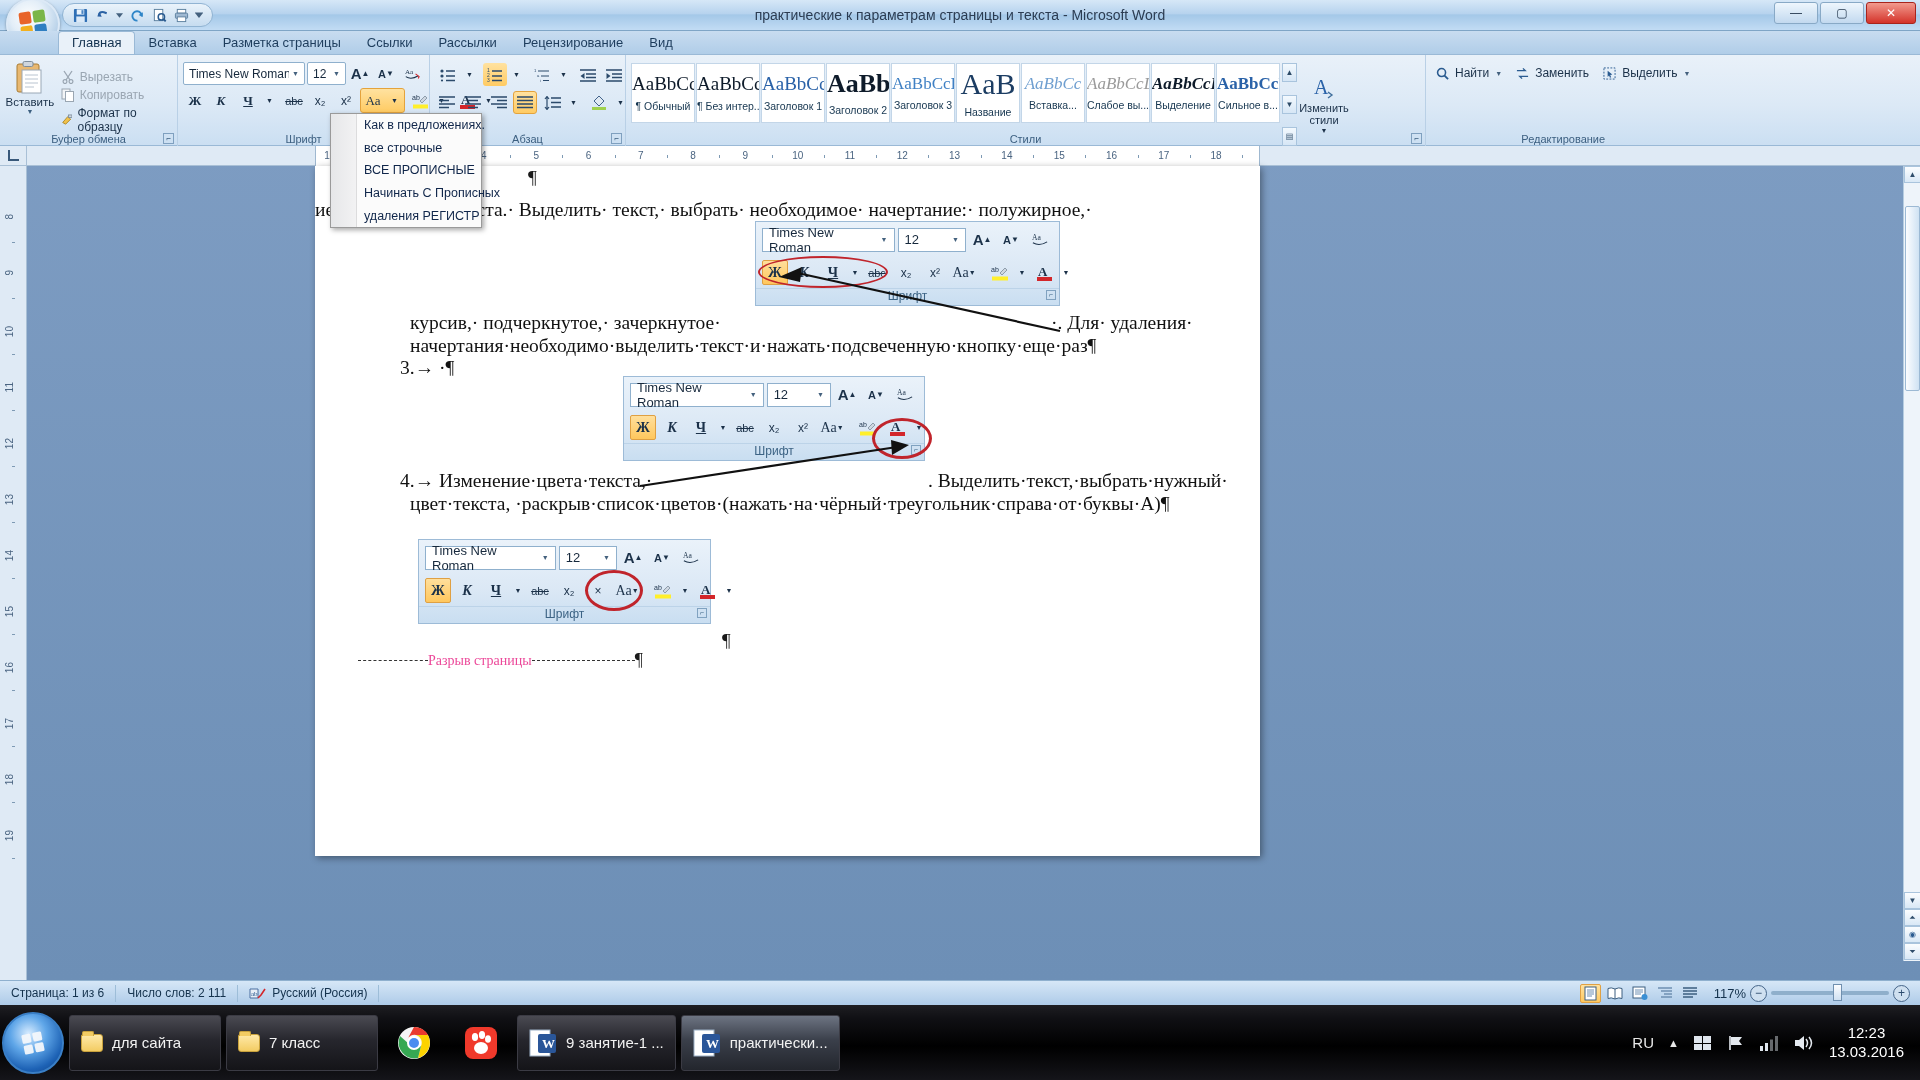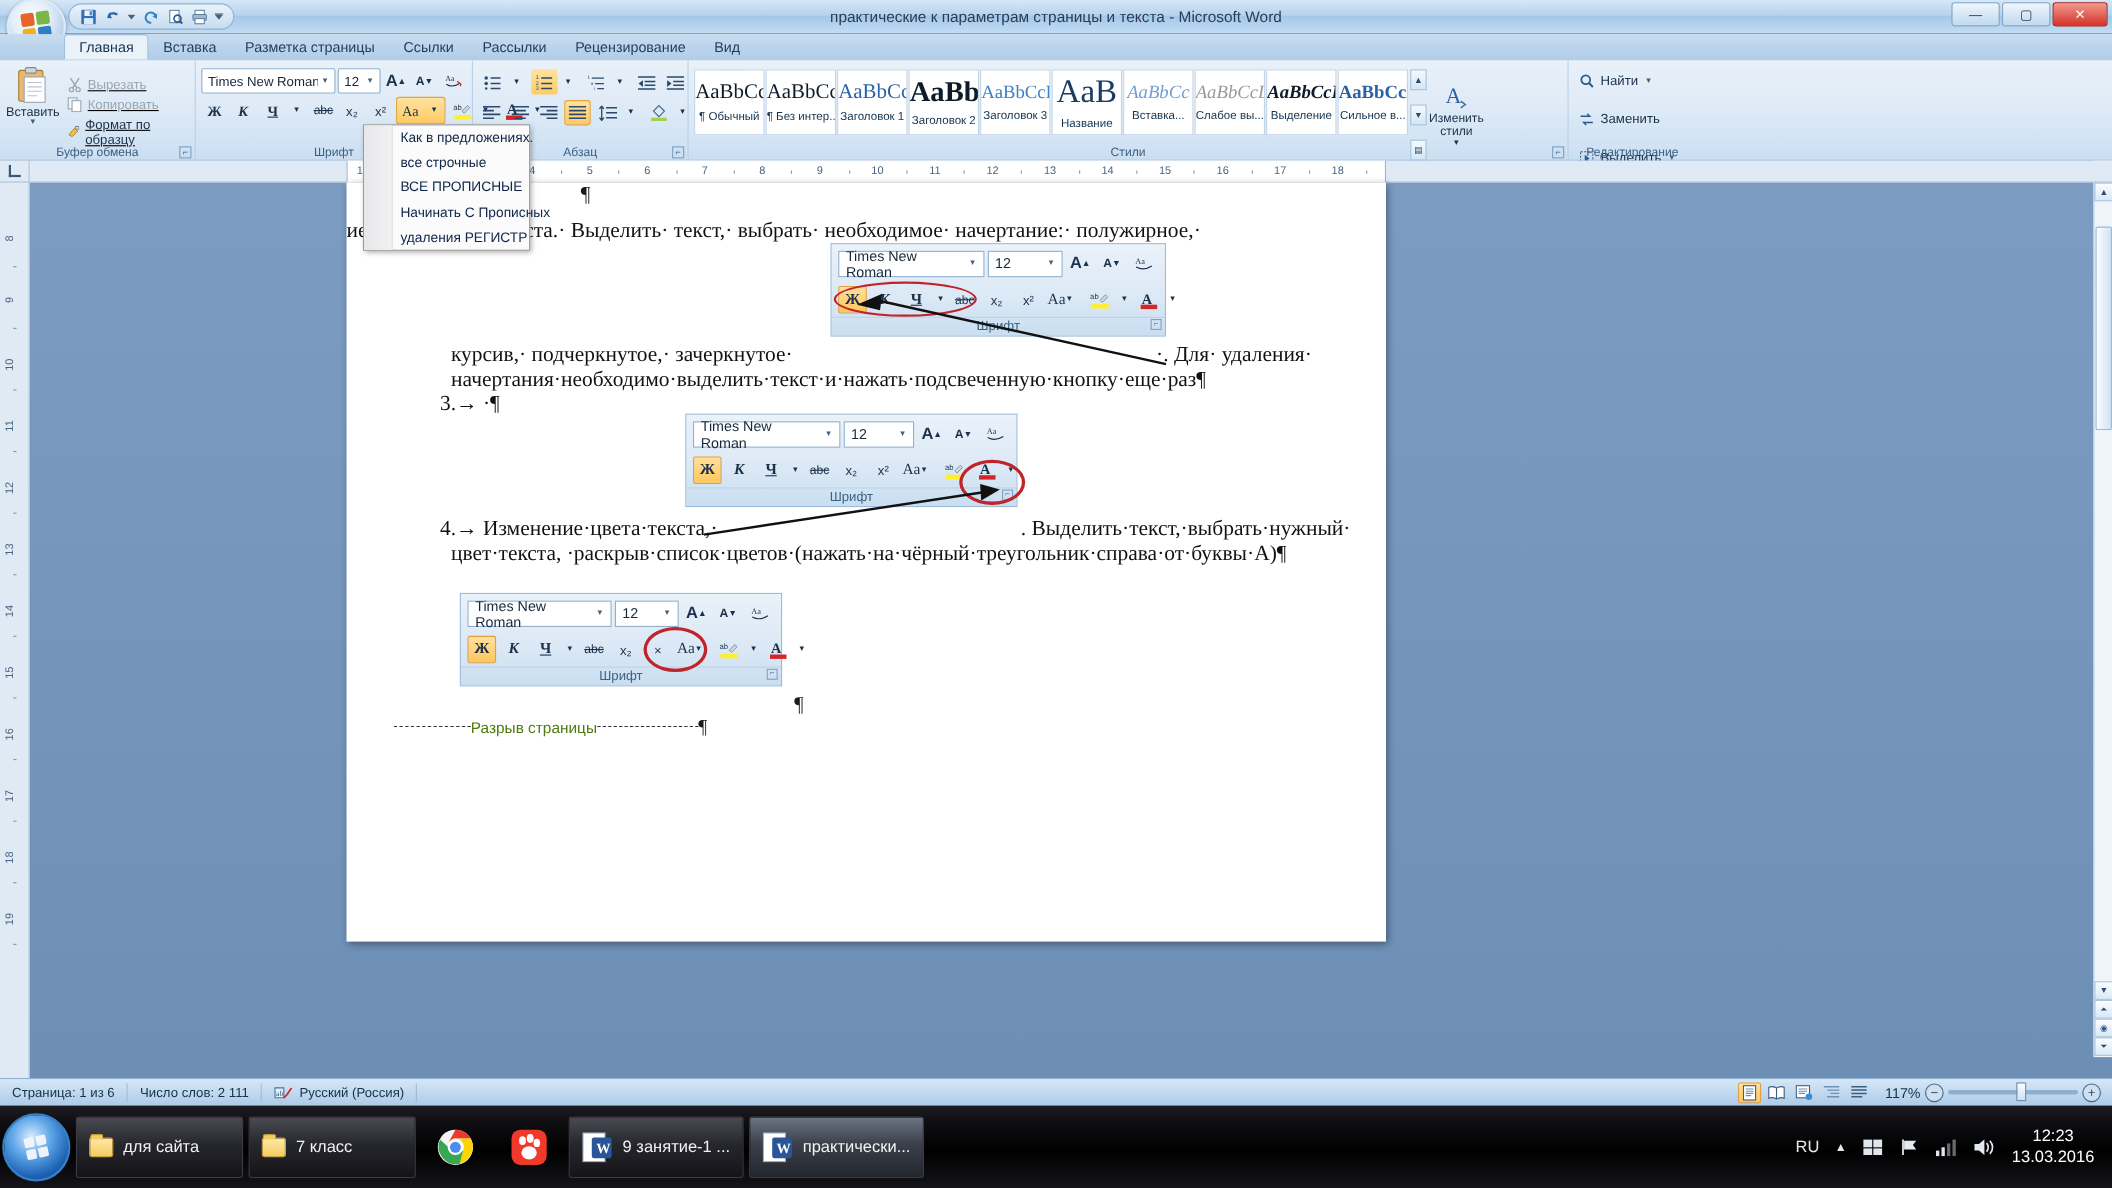--- a/index.html
+++ b/index.html
@@ -48,21 +48,21 @@
     border-right:1px solid #b9d0e6; display:flex; flex-direction:column;}
   .grp-label { position:absolute; bottom:1px; left:0; right:0; text-align:center;
     font-size:11px; color:#3c5f80;}
   .grp-body { display:flex; flex:1; }
   .dlg { position:absolute; bottom:2px; right:3px; width:11px; height:11px;
     border:1px solid #7fa0bf; font-size:8px; color:#3c5f80; line-height:9px; text-align:center; cursor:pointer;}
   
   .clip-paste { display:flex; flex-direction:column; align-items:center; justify-content:flex-start;
     width:58px; padding-top:2px; cursor:pointer;}
   .paste-ico { width:34px; height:36px; position:relative; }
-  .clip-col { display:flex; flex-direction:column; justify-content:center; padding-left:2px; gap:2px;text-decoration:underline;}
+  .clip-col { display:flex; flex-direction:column; justify-content:center; padding-left:2px; gap:2px;}
   .clip-item { display:flex; align-items:center; gap:5px; font-size:12px; color:#9aa6b2; padding:1px 4px; cursor:pointer;}
   .clip-item.on { color:#1b3149; }
   
   .row { display:flex; align-items:center; gap:2px; margin-bottom:3px;}
   .combo { height:23px; background:#fff; border:1px solid #8fb0cd; border-radius:2px;
     display:flex; align-items:center; padding:0 2px 0 5px; font-size:12px; color:#16283c; cursor:pointer;}
   .combo .cv { flex:1; white-space:nowrap; overflow:hidden;}
   .carrow { font-size:7px; color:#44617e; padding:0 3px;}
   .btn { min-width:24px; height:23px; display:flex; align-items:center; justify-content:center;
     border:1px solid transparent; border-radius:3px; font-size:13px; color:#1b3149; cursor:pointer; padding:0 3px;}
@@ -590,21 +590,21 @@
           </svg>
         <span>Изменить стили</span>
         <span style="font-size:7px">▼</span>
       </div>
     </div>
     <div class="grp-label">Стили</div>
     <div class="dlg">⌐</div>
   </div>
 
   <div class="group" style="width:auto;min-width:116px;border-right:none">
-    <div style="display:flex;flex-direction:column;padding-top:6px;gap:17px">
+    <div style="display:flex;flex-direction:row;padding-top:6px;gap:4px">
       <div class="ed-item">
         <svg width="13" height="13" viewBox="0 0 14 14">
             <circle cx="6" cy="6" r="4.3" fill="none" stroke="#2a5b90" stroke-width="1.7"></circle>
             <path d="M9.2 9.2 L13 13" stroke="#2a5b90" stroke-width="2"></path>
           </svg>
         <span>Найти</span>
         <span style="font-size:7px;color:#44617e">▼</span>
       </div>
       <div class="ed-item">
         <svg width="13" height="13" viewBox="0 0 14 14">
@@ -714,21 +714,21 @@
 
   <div class="para dtext" style="left:85px; top:190px; white-space:nowrap;">3.→ ·¶</div>
 
   <div class="para dtext" style="left:85px; top:303px; white-space:nowrap;">4.→ Изменение·цвета·текста,·</div>
   <div class="para dtext" style="left:613px; top:303px; white-space:nowrap;">. Выделить·текст,·выбрать·нужный·</div>
   <div class="para dtext" style="left:95px; top:326px; white-space:nowrap;">цвет·текста, ·раскрыв·список·цветов·(нажать·на·чёрный·треугольник·справа·от·буквы·А)¶</div>
 
 
   <div style="position:absolute; left:43px; top:484px; width:285px; display:flex; align-items:center; gap:0;">
     <span style="flex:0 0 70px;border-top:1px dashed #333;height:1px"></span>
-    <span style="font-family:Liberation Sans, sans-serif;font-size:14px;color:#4d7c0f;white-space:nowrap">Разрыв страницы</span>
+    <span style="font-family:Liberation Serif, serif;font-size:14px;color:#ec4899;white-space:nowrap">Разрыв страницы</span>
     <span style="flex:1;border-top:1px dashed #333;height:1px"></span>
     <span class="pilcrow" style="font-size:18px">¶</span>
   </div>
   <div style="position:absolute;left:407px;top:464px;font-family:'Liberation Serif',serif;font-size:19px" class="pilcrow">¶</div>
 
   <div class="mini" style="left:440px; top:55px; width:305px;">
     <div class="mrow">
       <div class="mcombo" style="width:140px">
         <span style="flex:1">Times New Roman</span>
           <span class="carrow">▼</span>

